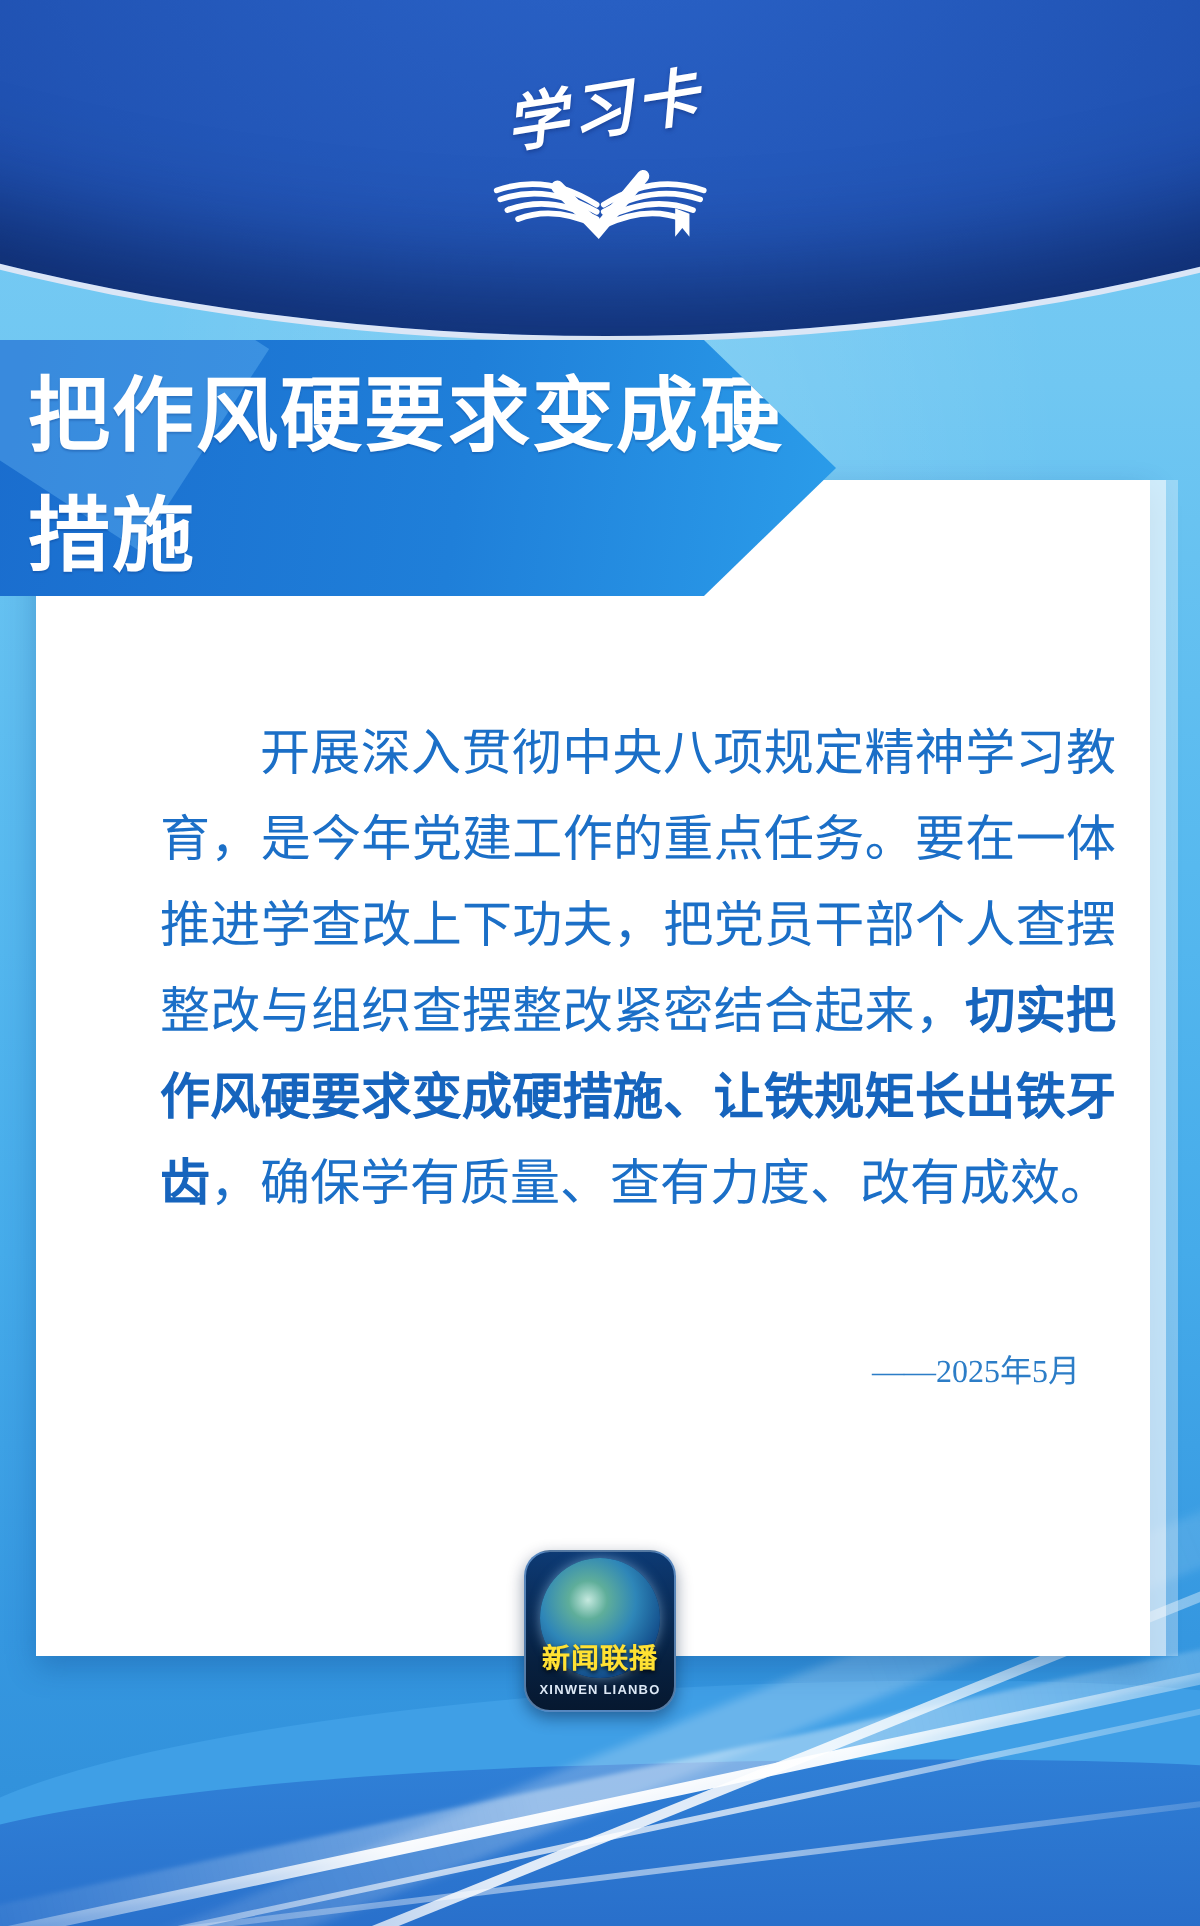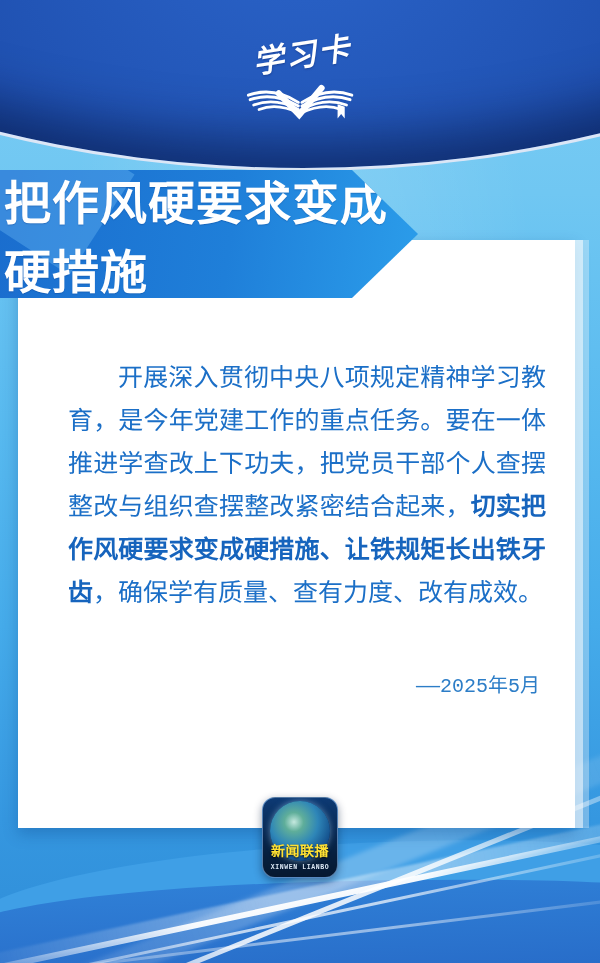--- a/index.html
+++ b/index.html
@@ -22,59 +22,59 @@
   .logo-text{display:inline-block;transform:rotate(-9deg);font-weight:800;font-style:italic;
     font-size:31px;letter-spacing:2px;text-shadow:0 1px 2px rgba(0,20,80,.35);}
   .logo svg{display:block;margin:-2px auto 0;}
   
   .banner{position:absolute;left:0;top:170px;width:418px;height:128px;z-index:5;
     clip-path:polygon(0 0,352px 0,418px 64px,352px 128px,0 128px);
     background:linear-gradient(98deg,#1a6dce 0%,#1f7fd9 55%,#2b9dea 100%);
     display:flex;align-items:center;}
   .banner::before{content:"";position:absolute;left:-36px;top:-46px;width:150px;height:120px;
     background:rgba(130,205,255,.30);transform:rotate(33deg);}
-  .banner-title{position:relative;padding-left:4px;color:#ffffff;font-size:47px;font-weight:800;
+  .banner-title{position:relative;padding-left:14px;color:#ffffff;font-size:41px;font-weight:800;
     letter-spacing:1px;text-shadow:0 1px 1px rgba(0,40,110,.25);}
   
   .card{position:absolute;left:18px;top:240px;width:557px;height:588px;background:#ffffff;
     box-shadow:0 6px 14px rgba(8,60,130,.30);z-index:4;}
   .edge-strip1{position:absolute;left:575px;top:240px;width:8px;height:588px;
     background:rgba(255,255,255,.68);z-index:4;}
   .edge-strip2{position:absolute;left:583px;top:240px;width:6px;height:588px;
     background:rgba(255,255,255,.32);z-index:4;}
-  .quote{position:absolute;left:68px;top:356px;width:478px;margin:0;z-index:6;
+  .quote{position:absolute;left:80px;top:356px;width:478px;margin:0;z-index:6;
     font-size:25px;line-height:43px;color:#1b6fc7;text-align:justify;text-indent:2em;}
   .quote strong{font-weight:800;color:#1664bd;}
   .attribution{position:absolute;left:62px;top:668px;width:478px;z-index:6;text-align:right;
-    font-family:Liberation Mono, monospace;color:#2c7dc7;font-size:20px;line-height:37px;}
+    font-family:Liberation Serif, serif;color:#2c7dc7;font-size:16px;line-height:37px;}
   
   .wave-mid{position:absolute;left:-30px;top:845px;width:700px;height:200px;background:#3f9fe6;
     border-radius:100% 90% 0 0/120px 70px;transform:rotate(-3deg);z-index:1;}
   .wave-dark{position:absolute;left:-45px;top:882px;width:720px;height:160px;
     background:linear-gradient(180deg,#2f7fd6,#2360c0);
     border-radius:90% 110% 0 0/80px 50px;transform:rotate(-2deg);z-index:1;}
   .streak{position:absolute;z-index:1;}
   .s1{top:898px;left:-80px;width:780px;height:6px;transform:rotate(-12deg);
     background:linear-gradient(90deg,transparent,rgba(255,255,255,.95) 35%,rgba(255,255,255,.95) 65%,transparent);}
   .s2{top:916px;left:-80px;width:780px;height:3px;transform:rotate(-12deg);opacity:.7;
     background:linear-gradient(90deg,transparent,#fff 40%,#fff 60%,transparent);}
   .s3{top:878px;left:-60px;width:820px;height:14px;transform:rotate(-12deg);filter:blur(1px);
     background:linear-gradient(90deg,transparent,rgba(255,255,255,.38) 40%,rgba(255,255,255,.38) 60%,transparent);}
   .s4{top:905px;left:-120px;width:900px;height:5px;transform:rotate(-22deg);
     background:linear-gradient(90deg,transparent,rgba(255,255,255,.85) 40%,rgba(255,255,255,.85) 60%,transparent);}
   .s5{top:858px;left:-100px;width:900px;height:26px;transform:rotate(-22deg);filter:blur(2px);
     background:linear-gradient(90deg,transparent,rgba(255,255,255,.22) 40%,rgba(255,255,255,.22) 60%,transparent);}
   .s6{top:935px;left:-60px;width:760px;height:3px;transform:rotate(-7deg);
     background:linear-gradient(90deg,transparent,rgba(255,255,255,.5) 45%,rgba(255,255,255,.5) 60%,transparent);}
   
-  .app-icon{position:absolute;left:50%;top:797px;transform:translateX(-50%);
+  .app-icon{position:absolute;left:50%;top:775px;transform:translateX(-50%);
     width:74px;height:79px;border-radius:13px;overflow:hidden;z-index:7;
     background:linear-gradient(180deg,#0d3a74 0%,#07203f 70%,#061830 100%);
     border:1px solid rgba(150,200,255,.55);
-    box-shadow:0 3px 8px rgba(4,25,60,.45);font-family:Liberation Mono, monospace;}
+    box-shadow:0 3px 8px rgba(4,25,60,.45);}
   .globe{position:absolute;left:7px;top:3px;width:60px;height:60px;border-radius:50%;
     background:radial-gradient(circle at 40% 35%,#c5e9df 0%,#5fae9a 18%,#2e86b8 45%,#114a88 75%,#0a2c5c 100%);
     box-shadow:0 0 6px rgba(170,220,255,.5);}
   .icon-cn{position:absolute;left:0;bottom:17px;width:100%;text-align:center;
     color:#ffe133;font-weight:800;font-size:14px;letter-spacing:.5px;
     text-shadow:0 1px 2px rgba(0,0,0,.8);}
   .icon-en{position:absolute;left:0;bottom:6px;width:100%;text-align:center;
     color:#dce8f5;font-size:6.5px;letter-spacing:.6px;font-weight:700;}
 </style>
 </head>

